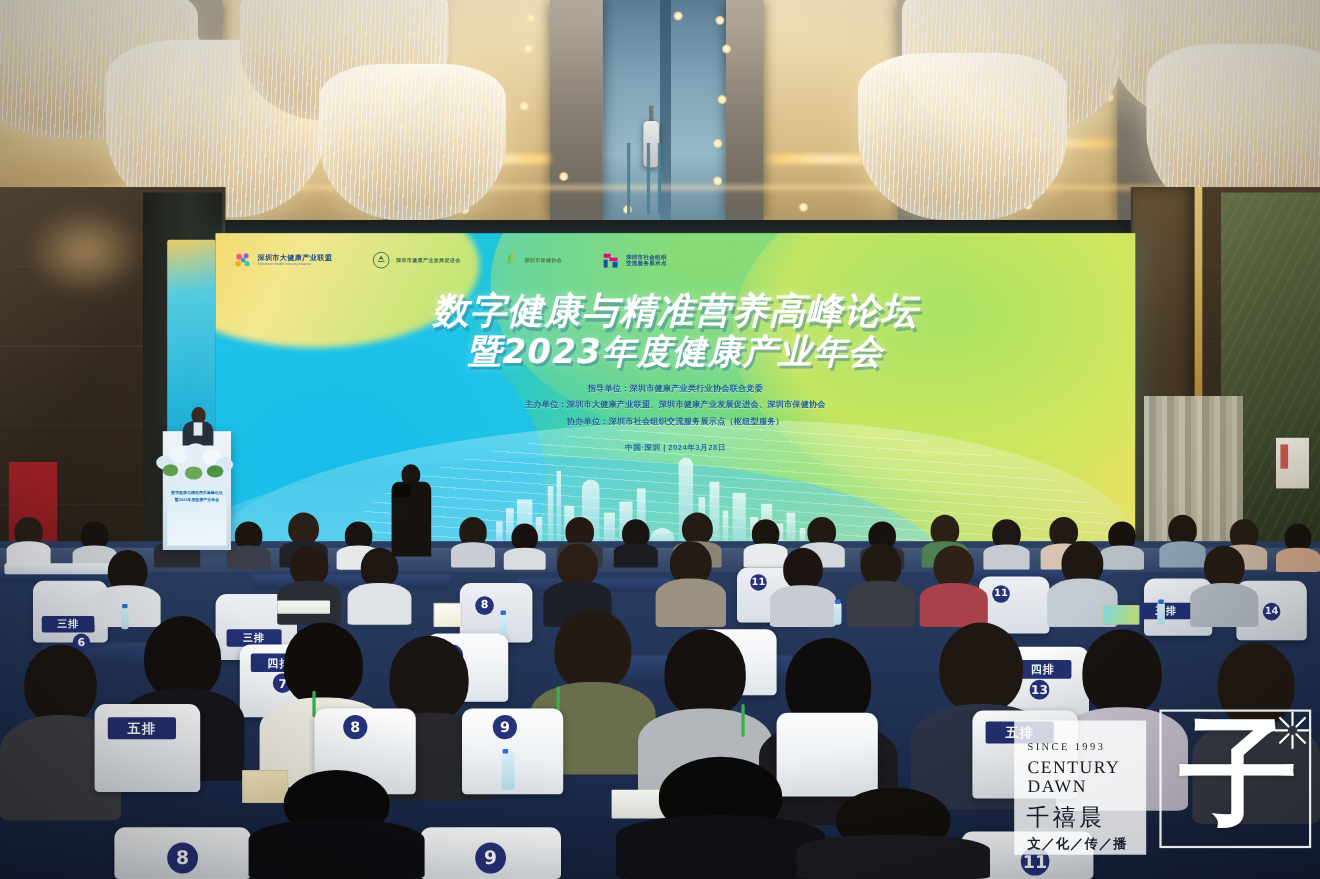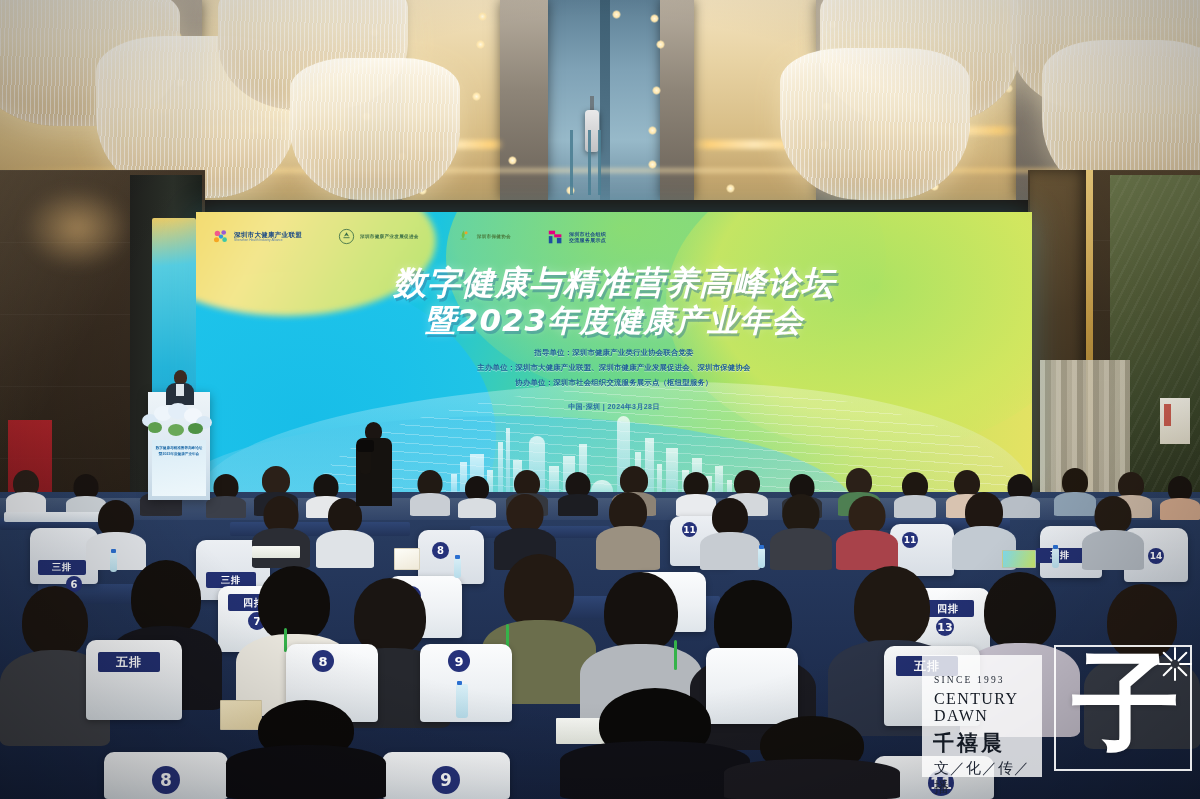--- a/index.html
+++ b/index.html
@@ -165,22 +165,22 @@
   .lanyard{position:absolute;width:3px;background:#35b34a;border-radius:2px;}
 
   
   .wm{position:absolute;left:922px;top:645px;width:278px;height:154px;z-index:40;}
   .wm-box{position:absolute;left:0;top:10px;width:120px;height:122px;
     background:rgba(255,255,255,.80);}
   .wm-since{position:absolute;left:12px;top:20px;font-size:9.5px;letter-spacing:2.2px;color:#1d2430;
     font-family:"Liberation Serif","DejaVu Serif",serif;}
   .wm-en{position:absolute;left:12px;top:35px;font-size:16px;line-height:17px;letter-spacing:1.4px;
     color:#141a24;font-family:"Liberation Serif","DejaVu Serif",serif;}
-  .wm-cn{position:absolute;left:11px;top:74px;font-size:21px;letter-spacing:3px;color:#141a24;font-weight:bold;}
-  .wm-sub{position:absolute;left:12px;top:104px;font-size:15px;letter-spacing:1px;color:#1b2230;font-weight:normal;}
+  .wm-cn{position:absolute;left:11px;top:74px;font-size:21px;letter-spacing:3px;color:#141a24;font-weight:normal;}
+  .wm-sub{position:absolute;left:12px;top:104px;font-size:12px;letter-spacing:1px;color:#1b2230;font-weight:bold;}
   .wm-frame{position:absolute;left:132px;top:0;width:134px;height:122px;border:2px solid rgba(255,255,255,.9);}
   .wm-glyph{position:absolute;left:150px;top:6px;width:100px;height:110px;color:#fff;
     font-size:108px;line-height:104px;font-weight:bold;text-align:center;
     text-shadow:0 1px 5px rgba(0,0,0,.2);}
   .wm-spark{position:absolute;left:236px;top:2px;width:34px;height:34px;}
   .wm-spark i{position:absolute;left:16px;top:0;width:2px;height:13px;background:#fff;border-radius:1px;
     transform-origin:1px 17px;}
 
   .vig{position:absolute;left:0;top:0;width:1200px;height:799px;pointer-events:none;
     background:radial-gradient(ellipse at 50% 45%,rgba(0,0,0,0) 55%,rgba(0,0,0,.34) 100%);}

